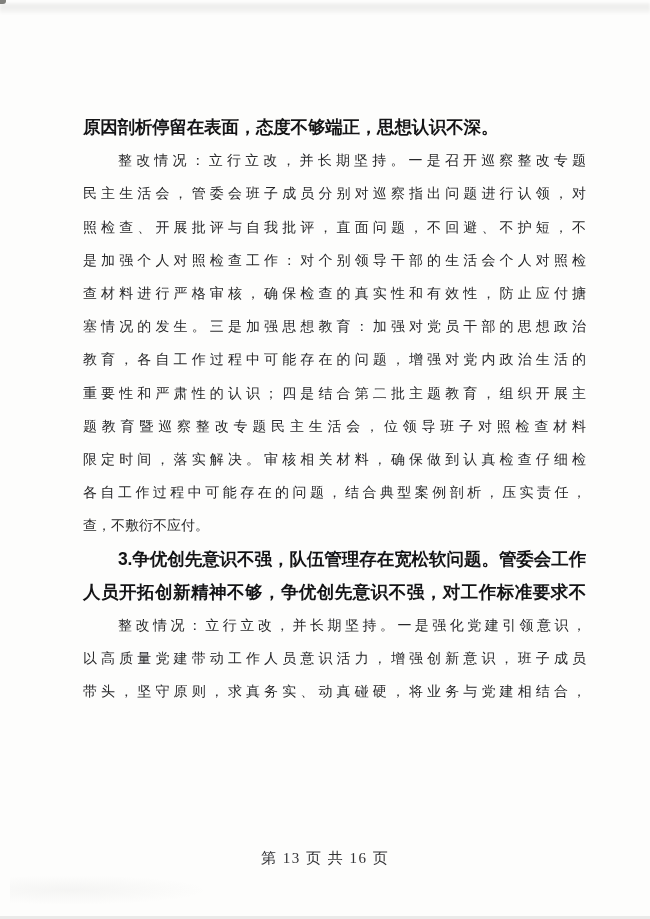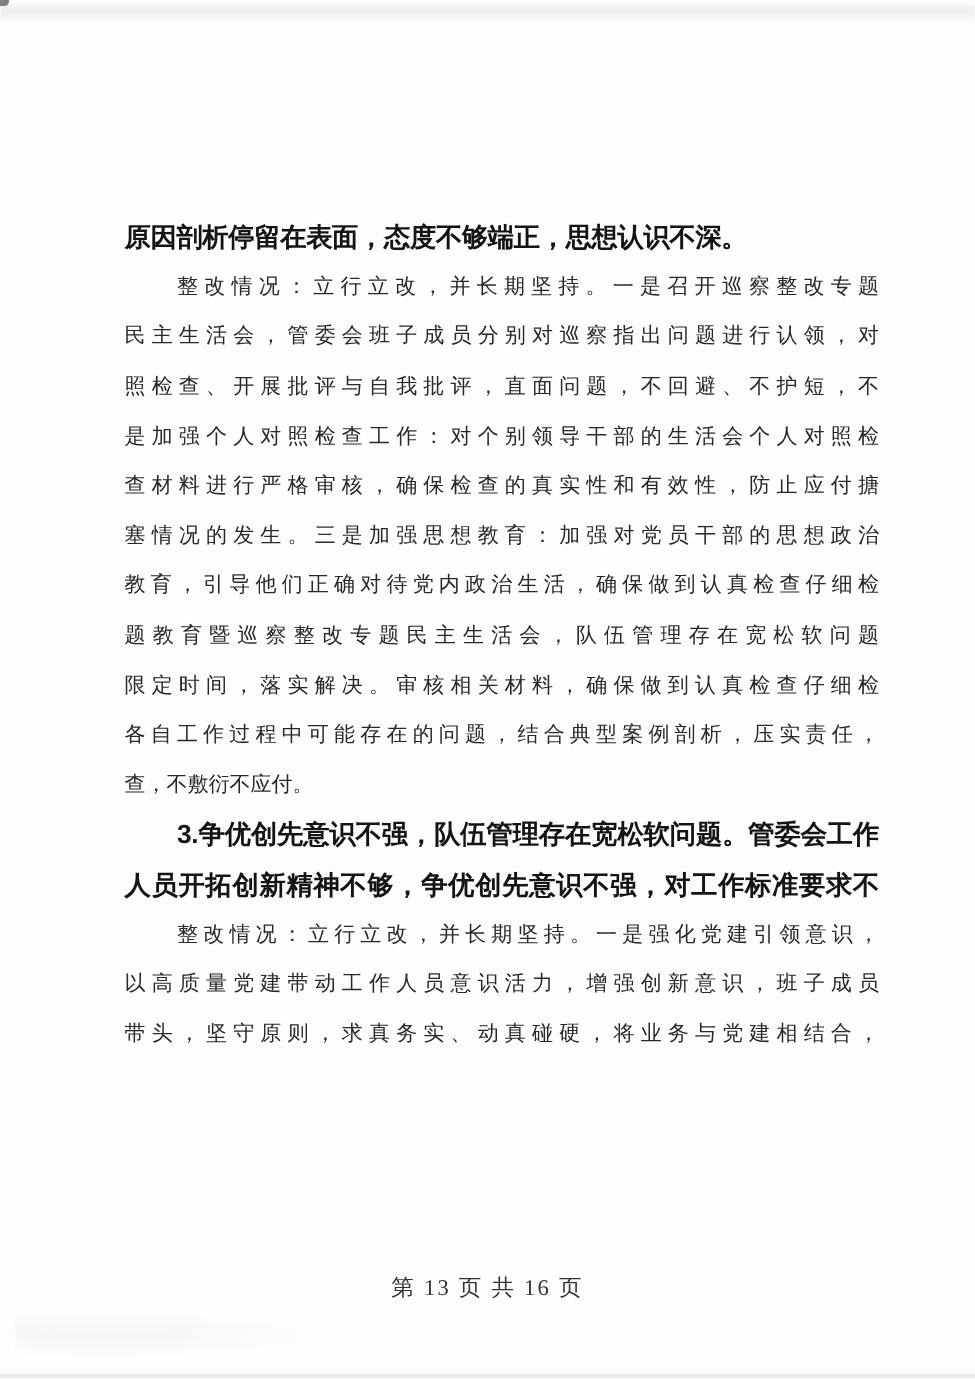--- a/index.html
+++ b/index.html
@@ -28,21 +28,20 @@
   }
   .scan-smudge {
     position: absolute; left: 10px; bottom: 14px; width: 200px; height: 30px;
     background: radial-gradient(ellipse at 30% 50%, rgba(90,90,85,0.05), rgba(90,90,85,0) 70%);
   }
   .doc-body {
     position: absolute;
     left: 83px;
     top: 111px;
     width: 503px;
-    margin-top: 31px;
   }
   .line {
     line-height: 33.2px;
     font-size: 14px;
     color: #28282a;
     text-align: justify;
     white-space: normal;
   }
   .line.fill { text-align-last: justify; }
   .line.indent { text-indent: 35px; }
@@ -73,22 +72,23 @@
       <div class="block heading">
         <div class="line">原因剖析停留在表面，态度不够端正，思想认识不深。</div>
       </div>
       <div class="block body">
         <div class="line fill indent">整改情况：立行立改，并长期坚持。一是召开巡察整改专题</div>
         <div class="line fill">民主生活会，管委会班子成员分别对巡察指出问题进行认领，对</div>
         <div class="line fill">照检查、开展批评与自我批评，直面问题，不回避、不护短，不</div>
         <div class="line fill">是加强个人对照检查工作：对个别领导干部的生活会个人对照检</div>
         <div class="line fill">查材料进行严格审核，确保检查的真实性和有效性，防止应付搪</div>
         <div class="line fill">塞情况的发生。三是加强思想教育：加强对党员干部的思想政治</div>
-        <div class="line fill">教育，引导他们正确对待党内政治生活，确保做到认真检查仔细检</div>
-        <div class="line fill">题教育暨巡察整改专题民主生活会，队伍管理存在宽松软问题</div>
+        <div class="line fill">教育，各自工作过程中可能存在的问题，增强对党内政治生活的</div>
+        <div class="line fill">重要性和严肃性的认识；四是结合第二批主题教育，组织开展主</div>
+        <div class="line fill">题教育暨巡察整改专题民主生活会，位领导班子对照检查材料</div>
         <div class="line fill">限定时间，落实解决。审核相关材料，确保做到认真检查仔细检</div>
         <div class="line fill">各自工作过程中可能存在的问题，结合典型案例剖析，压实责任，</div>
         <div class="line">查，不敷衍不应付。</div>
       </div>
       <div class="block heading">
         <div class="line fill indent">3.争优创先意识不强，队伍管理存在宽松软问题。管委会工作</div>
         <div class="line fill">人员开拓创新精神不够，争优创先意识不强，对工作标准要求不</div>
       </div>
       <div class="block body">
         <div class="line fill indent">整改情况：立行立改，并长期坚持。一是强化党建引领意识，</div>

